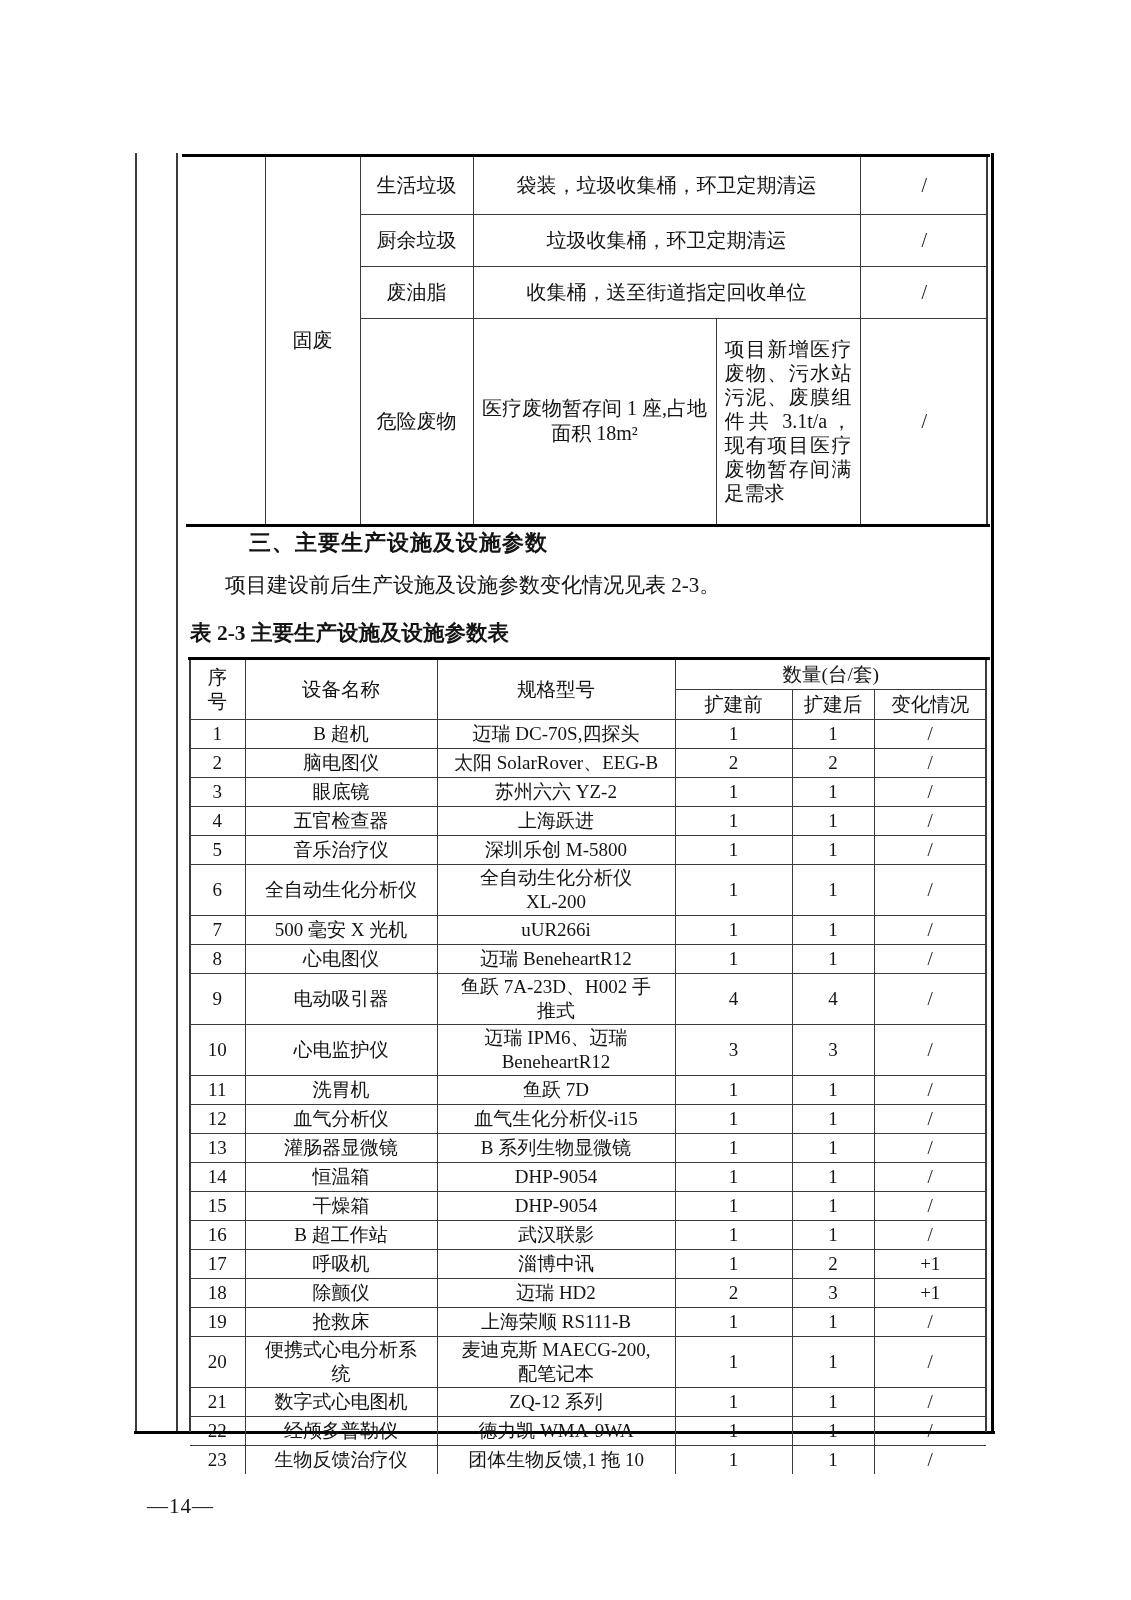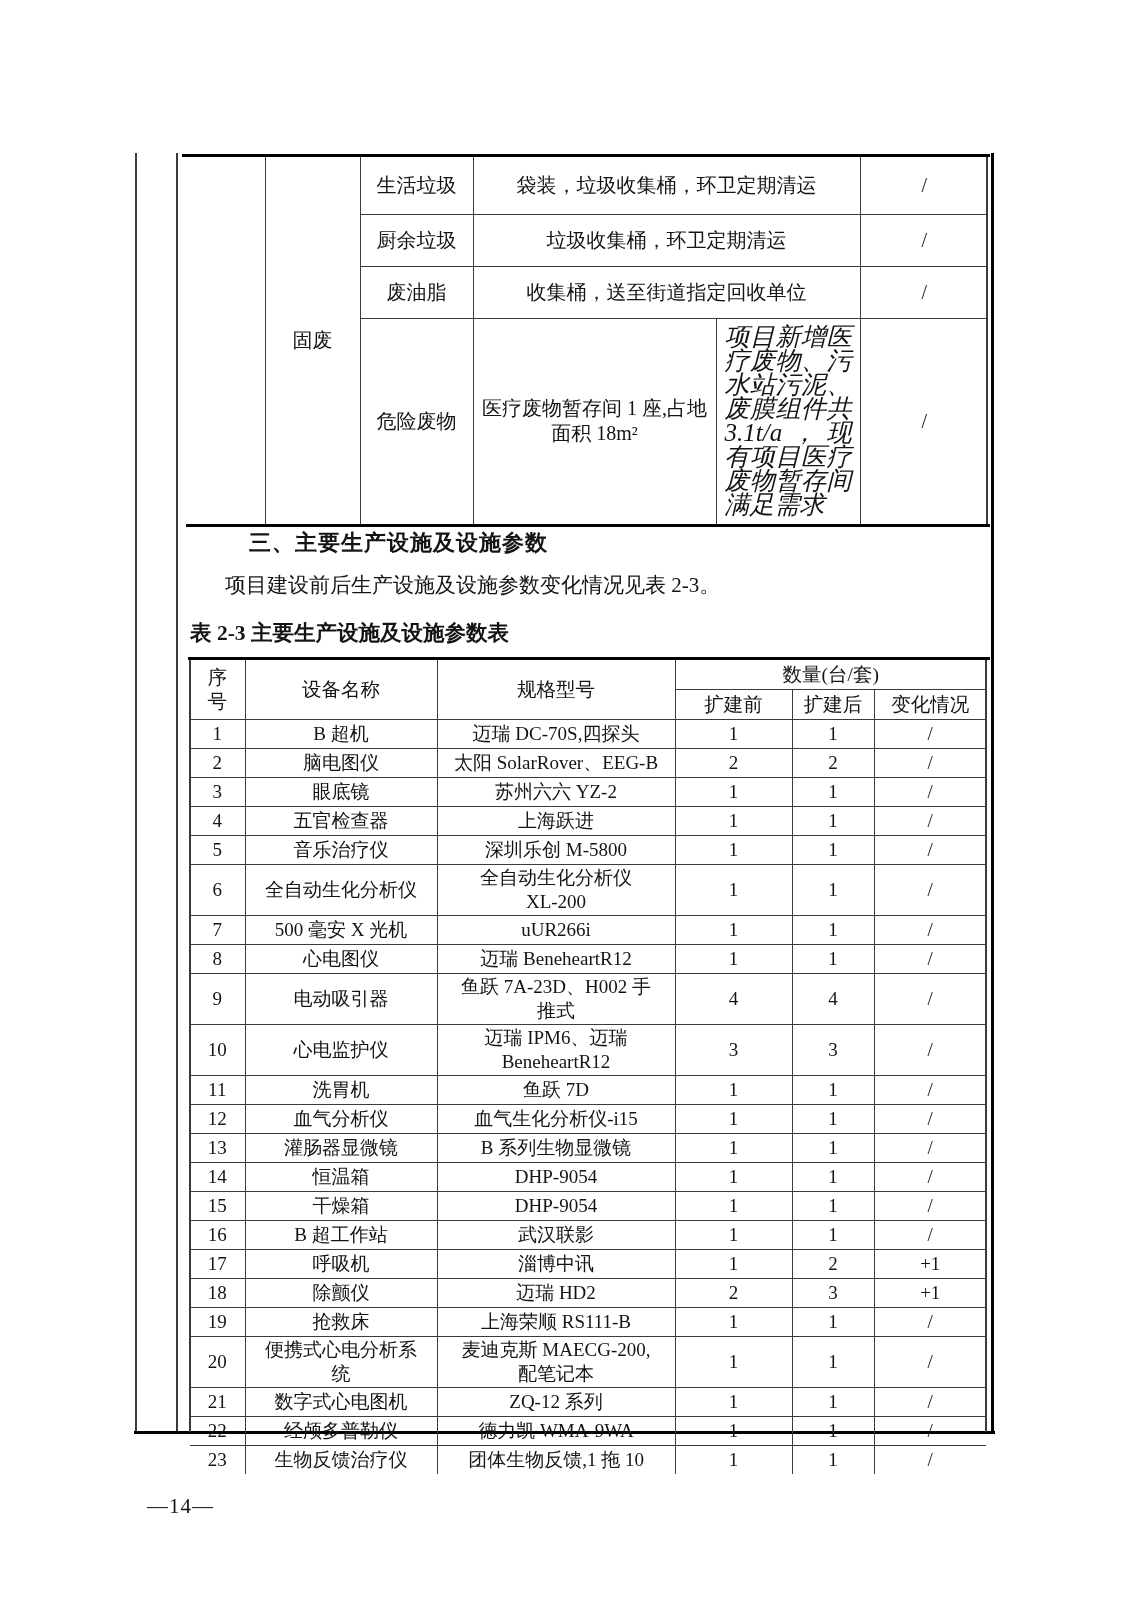--- a/index.html
+++ b/index.html
@@ -15,21 +15,21 @@
   .vline.thick,.hline.thick{background:#000000;}
 
   
   table{border-collapse:collapse;border:hidden;table-layout:fixed;position:absolute;}
   td,th{border:1.6px solid #3b3b3b;text-align:center;vertical-align:middle;
         font-weight:400;white-space:pre-line;overflow:hidden;}
 
   
   .waste{left:178px;top:157px;width:810px;font-size:20px;line-height:25px;}
   .waste td{padding:12px 6px;}
-  .waste .remark{font-size:25px;line-height:24px;text-align:justify;padding:4px 8px;font-style:italic;}
+  .waste .remark{font-size:20px;line-height:24px;text-align:justify;padding:4px 8px;}
 
   
   .equip{left:190px;top:660px;width:796px;font-size:19px;line-height:24px;}
   .equip th{height:27px;padding:1px 3px;font-size:19.5px;}
   .equip td{height:26px;padding:1px 4px;}
 
   
   .heading{position:absolute;left:233px;top:528px;font-size:22px;font-weight:bold;letter-spacing:1px;margin-left:16px;}
   .para{position:absolute;left:225px;top:571px;font-size:21px;}
   .tbl-title{position:absolute;left:190px;top:618px;width:796px;text-align:left;

